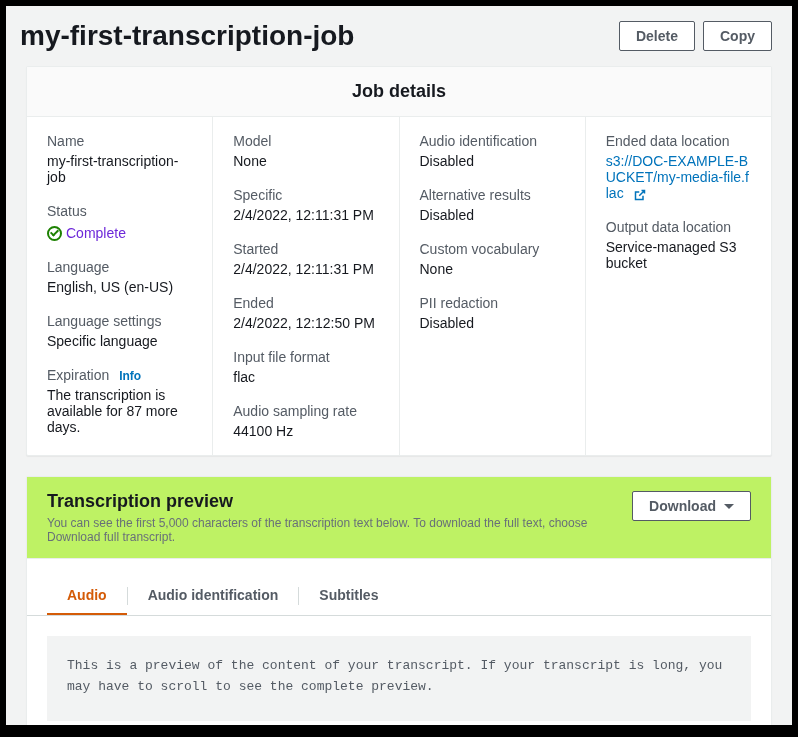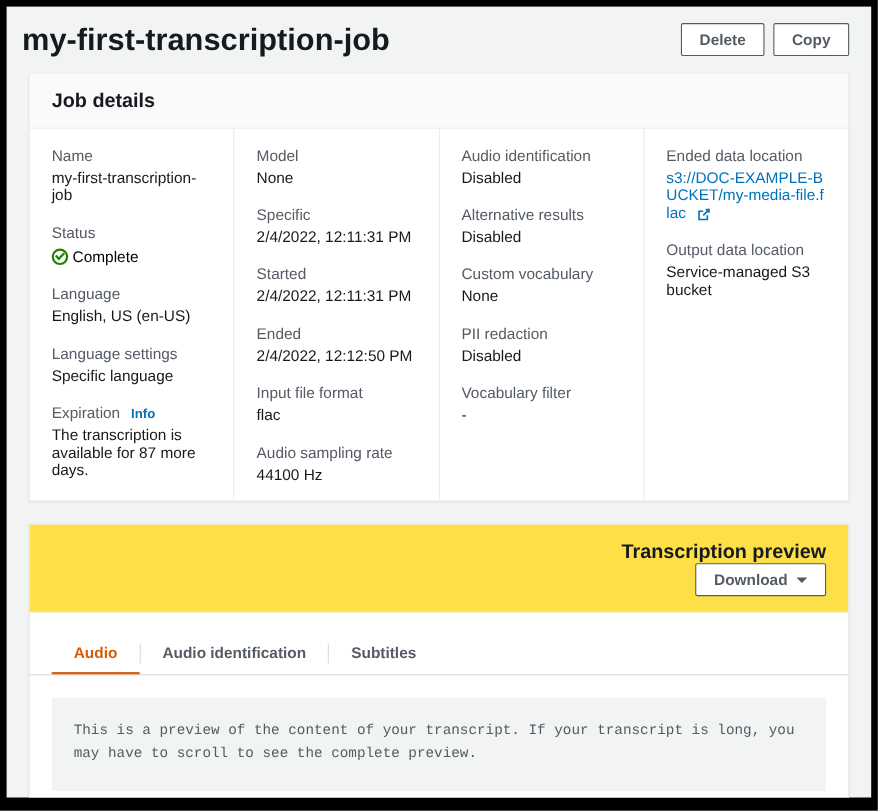--- a/index.html
+++ b/index.html
@@ -3,38 +3,38 @@
 <meta charset="utf-8">
 <style>
 * { box-sizing: border-box; margin: 0; padding: 0; }
 body { font-family: "Amazon Ember", "Helvetica Neue", Arial, sans-serif; background: #000; width: 798px; height: 737px; overflow: hidden; font-size: 14px; color: #16191f; }
 .wrapper { background: #f2f3f3; width: 786px; height: 719px; margin: 6px; padding: 0; overflow: hidden; }
 .page-header { display: flex; justify-content: space-between; align-items: center; padding: 14px 20px 14px 14px; }
 .page-title { font-size: 28px; font-weight: 700; color: #16191f; }
 .header-actions { display: flex; gap: 8px; }
 .btn { background: #fff; border: 1px solid #545b64; color: #545b64; font-weight: 700; font-size: 14px; padding: 6px 16px; cursor: pointer; border-radius: 2px; display: inline-flex; align-items: center; gap: 8px; }
 .panel { background: #fff; margin: 0 20px 20px 20px; border: 1px solid #eaeded; border-radius: 2px; box-shadow: 0 1px 1px rgba(0,0,0,0.05); }
-.panel-header { padding: 14px 20px; border-bottom: 1px solid #eaeded; background: #fafafa; }
+.panel-header { padding: 14px 20px; border-bottom: 1px solid #eaeded; background: #fafafa; text-align: center; }
 .panel-title { font-size: 18px; font-weight: 700; color: #16191f; }
 .panel-body { padding: 0; }
 .details-grid { display: flex; }
 .details-col { flex: 1; padding: 16px 20px; border-right: 1px solid #eaeded; }
 .details-col:last-child { border-right: none; }
 .field { margin-bottom: 18px; }
 .field:last-child { margin-bottom: 0; }
 .field-label { font-size: 14px; color: #545b64; margin-bottom: 4px; }
 .field-value { font-size: 14px; color: #16191f; }
-.status-complete { color: #000000; display: inline-flex; align-items: center; gap: 4px; font-weight: 400; }
+.status-complete { color: #6d28d9; display: inline-flex; align-items: center; gap: 4px; font-weight: 400; }
 .status-icon { width: 15px; height: 15px; border: 2px solid #1d8102; border-radius: 50%; display: inline-flex; align-items: center; justify-content: center; }
 .status-icon::after { content: ""; width: 3px; height: 6px; border-right: 2px solid #1d8102; border-bottom: 2px solid #1d8102; transform: rotate(45deg); margin-top: -2px; }
 .info-link { color: #0073bb; font-size: 12px; font-weight: 700; margin-left: 6px; cursor: pointer; }
 .link { color: #0073bb; cursor: pointer; word-break: break-all; }
 .ext-icon { display: inline-block; width: 12px; height: 12px; margin-left: 6px; vertical-align: middle; position: relative; }
 .ext-icon svg { width: 12px; height: 12px; }
-.panel-header-flex { display: flex; justify-content: space-between; align-items: flex-end; padding: 14px 20px; border-bottom: 1px solid #eaeded; background: #fde047; flex-direction: column; }
+.panel-header-flex { display: flex; justify-content: space-between; align-items: flex-start; padding: 14px 20px; border-bottom: 1px solid #eaeded; background: #bef264; }
 .panel-header-left { flex: 1; }
 .panel-subtitle { font-size: 12px; color: #687078; margin-top: 4px; }
 .tabs { display: flex; border-bottom: 1px solid #d5dbdb; padding: 0 20px; margin-top: 18px; }
 .tab { padding: 10px 20px; font-size: 14px; color: #545b64; font-weight: 700; cursor: pointer; border-bottom: 2px solid transparent; position: relative; }
 .tab.active { color: #d45b07; border-bottom-color: #d45b07; }
 .tab-divider { width: 1px; background: #d5dbdb; margin: 10px 0; }
 .preview-box { margin: 20px; padding: 20px; background: #f2f3f3; font-family: Menlo, Monaco, "Courier New", monospace; font-size: 13px; color: #545b64; line-height: 1.6; min-height: 85px; }
 .dropdown-caret { width: 0; height: 0; border-left: 5px solid transparent; border-right: 5px solid transparent; border-top: 5px solid #545b64; display: inline-block; }
 </style>
 </head>
@@ -122,24 +122,20 @@
             <div class="field-value">Disabled</div>
           </div>
           <div class="field">
             <div class="field-label">Custom vocabulary</div>
             <div class="field-value">None</div>
           </div>
           <div class="field">
             <div class="field-label">PII redaction</div>
             <div class="field-value">Disabled</div>
           </div>
-          <div class="field">
-            <div class="field-label">Vocabulary filter</div>
-            <div class="field-value">-</div>
-          </div>
         </div>
 
         <div class="details-col">
           <div class="field">
             <div class="field-label">Ended data location</div>
             <div class="field-value">
               <span class="link">s3://DOC-EXAMPLE-BUCKET/my-media-file.flac</span>
               <span class="ext-icon">
                 <svg viewBox="0 0 16 16" fill="none" stroke="#0073bb" stroke-width="2">
                   <path d="M10 2h4v4M14 2L7 9M12 9v5H2V4h5"></path>
@@ -154,20 +150,21 @@
         </div>
 
       </div>
     </div>
   </div>
 
   <div class="panel">
     <div class="panel-header-flex">
       <div class="panel-header-left">
         <h2 class="panel-title">Transcription preview</h2>
+        <div class="panel-subtitle">You can see the first 5,000 characters of the transcription text below. To download the full text, choose Download full transcript.</div>
       </div>
       <button class="btn">
         <span>Download</span>
         <span class="dropdown-caret"></span>
       </button>
     </div>
     <div class="tabs">
       <div class="tab active">Audio</div>
       <div class="tab-divider"></div>
       <div class="tab">Audio identification</div>

